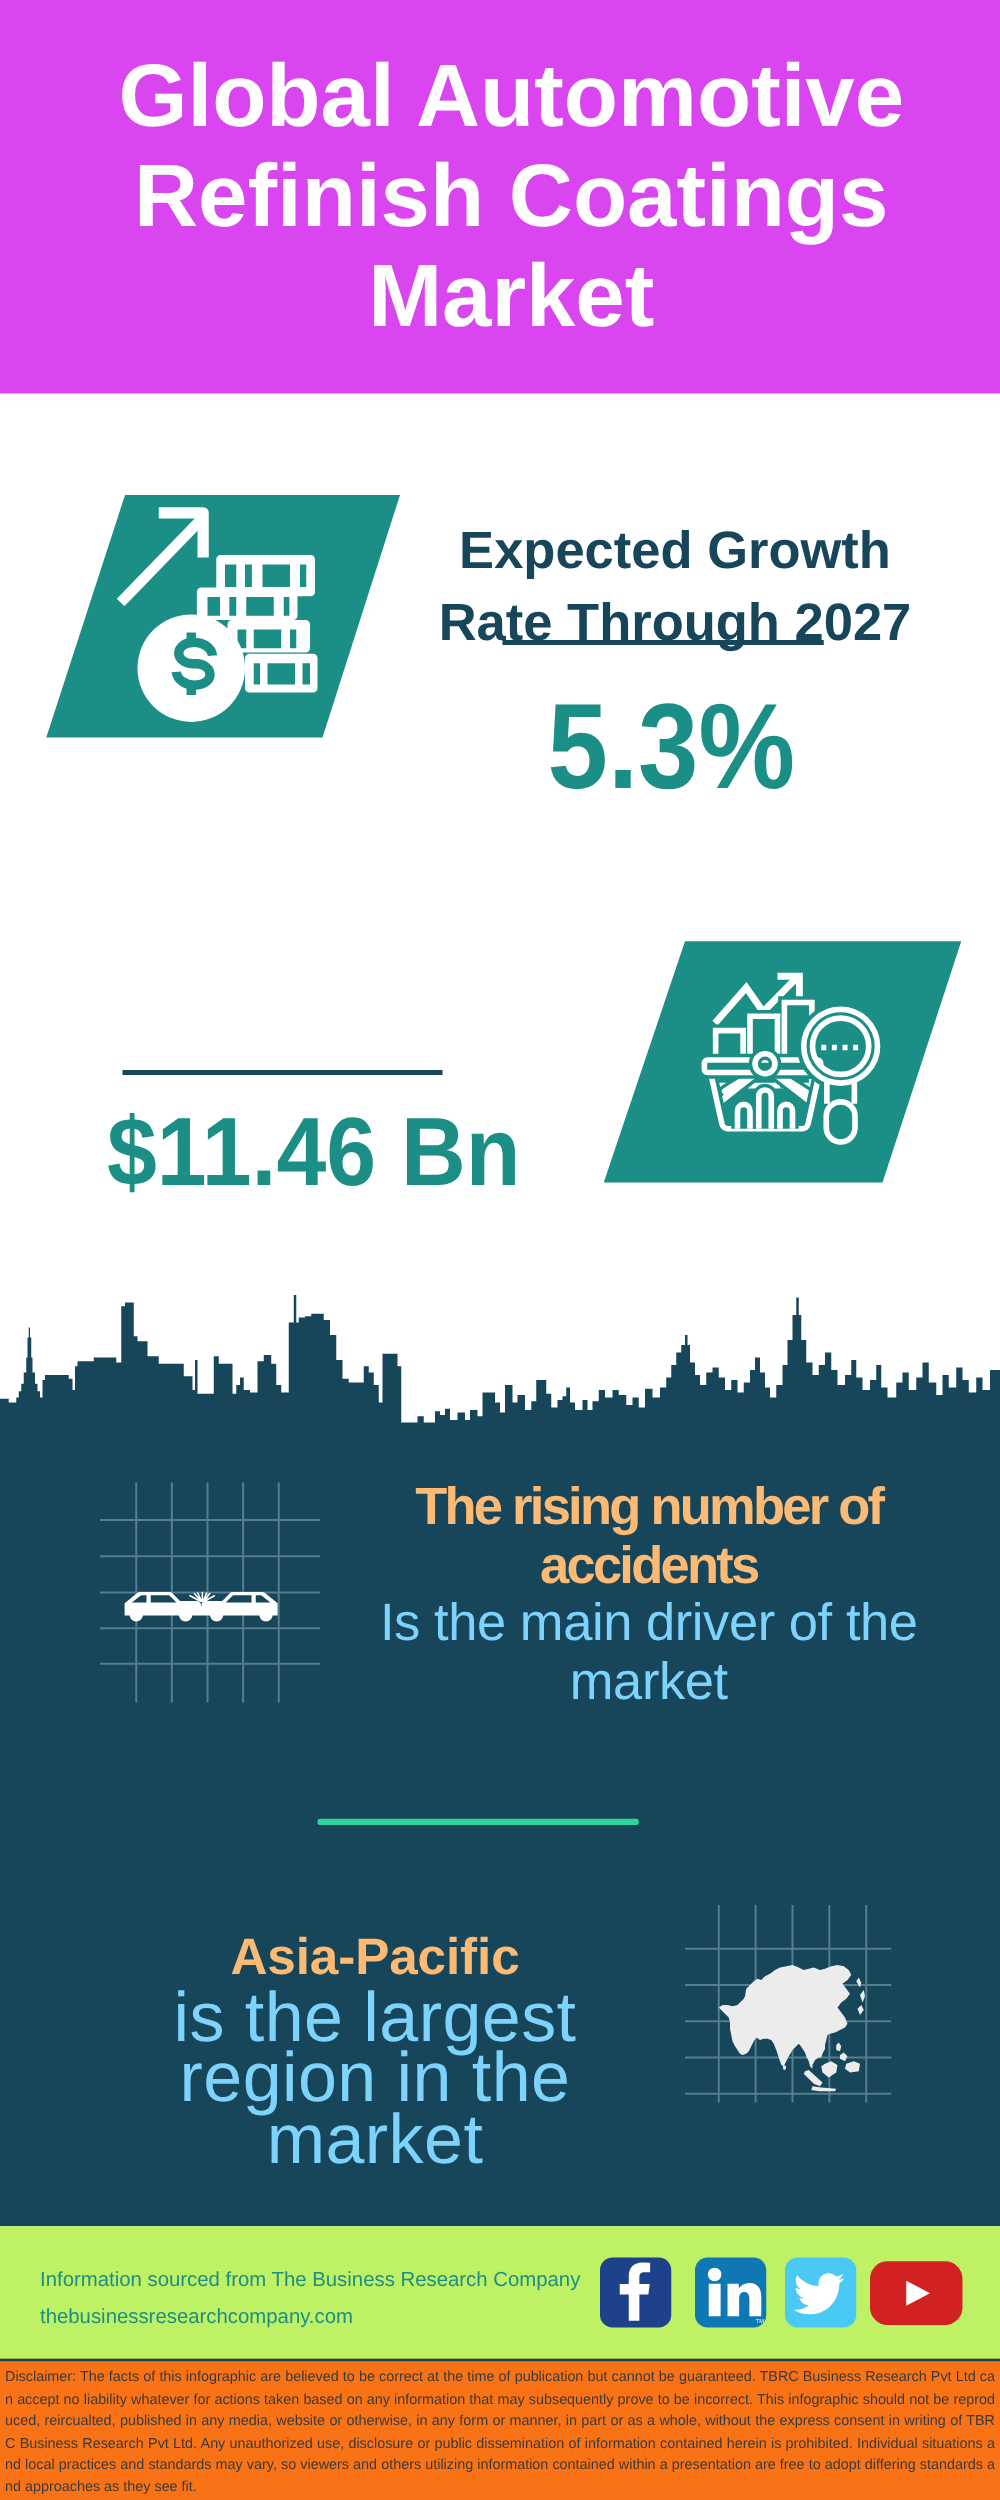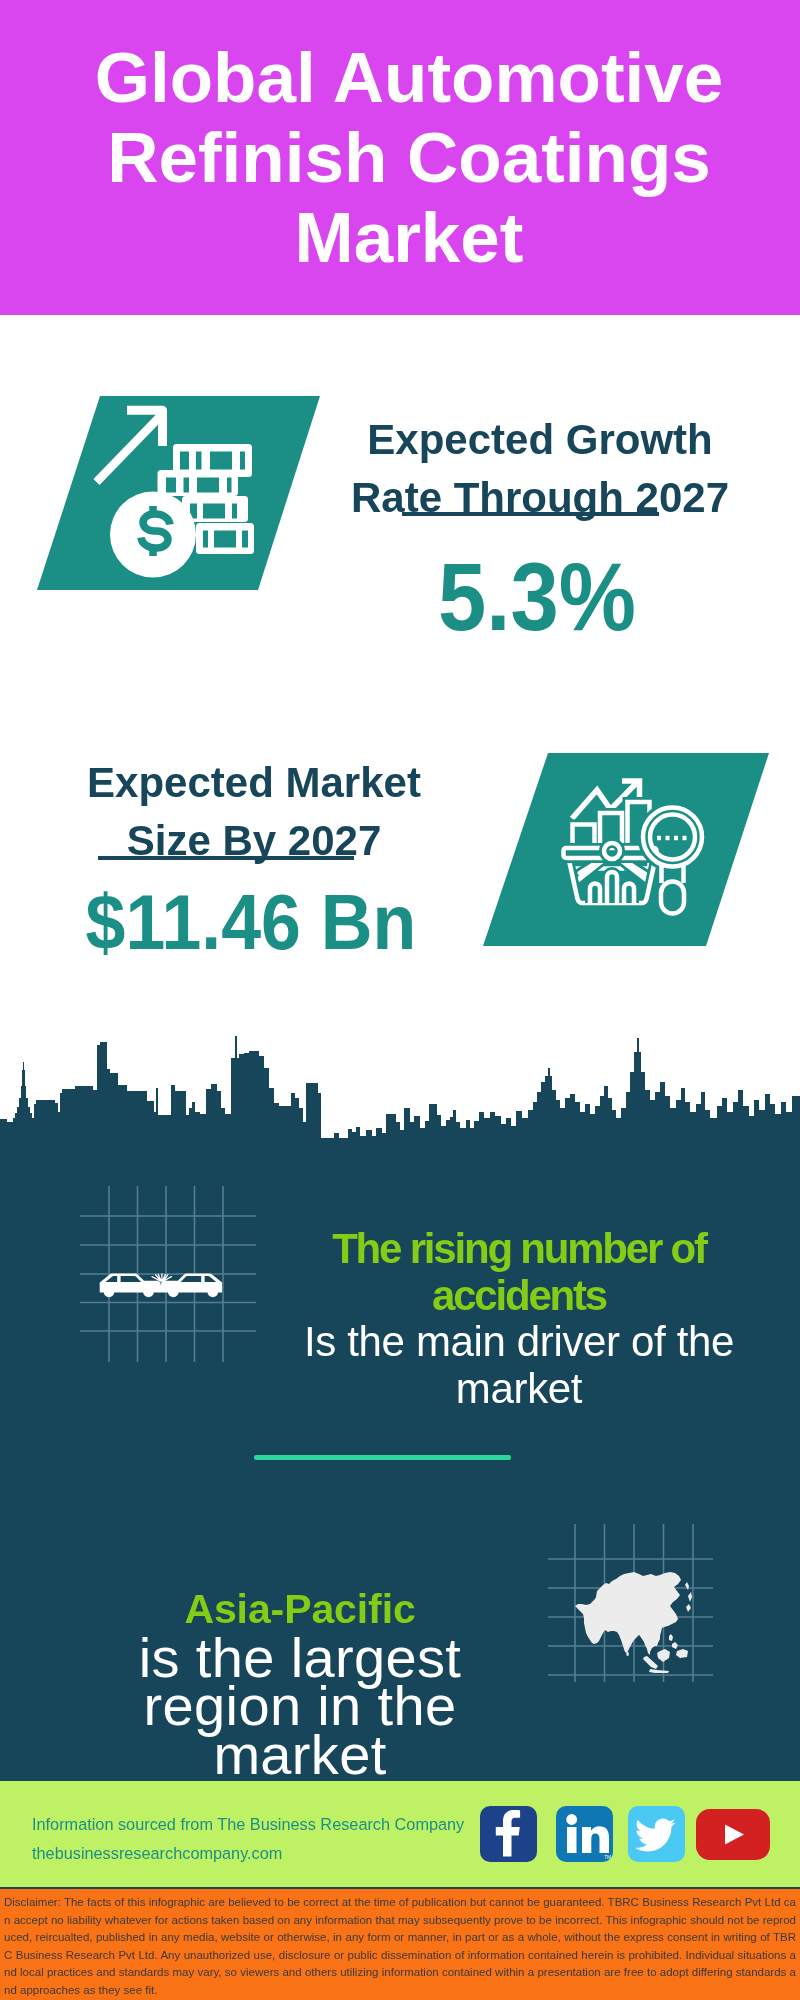--- a/index.html
+++ b/index.html
@@ -18,23 +18,23 @@
   .stat-head { position:absolute; color:#17455a; font-size:42px; font-weight:bold;
                line-height:58px; text-align:center;margin-top:28px; }
   .stat-rule { position:absolute; height:4px; background:#17455a; }
   .stat-val  { position:absolute; color:#1b8f86; font-weight:bold; text-align:center; line-height:1; }
 
   
   .skyline { position:absolute; left:0; top:1000px; width:800px; height:180px; z-index:2; }
   .dark    { position:absolute; left:0; top:1140px; width:800px; height:641px; background:#17455a; }
 
   .ins-text { position:absolute; text-align:center; }
-  .drv-h { display:block; color:#84cc16; font-size:42px; font-weight:bold;
-           line-height:46.5px; letter-spacing:-2.2px;margin-top:44px; }
-  .drv-s { display:block; color:#ffffff; font-size:42px; font-weight:normal;
+  .drv-h { display:block; color:#fdba74; font-size:42px; font-weight:bold;
+           line-height:46.5px; letter-spacing:-2.2px; }
+  .drv-s { display:block; color:#7dd3fc; font-size:42px; font-weight:normal;
            line-height:46.5px; letter-spacing:-0.35px; }
   .ins2 .drv-h { font-size:41px; letter-spacing:-0.1px; line-height:48.5px; }
   .ins2 .drv-s { font-size:56px;   letter-spacing:0.35px; line-height:48.5px; }
   .green-rule { position:absolute; height:5px; background:#2cd69c; border-radius:2px; }
 
   
   .footer { position:absolute; left:0; top:1781px; width:800px; height:121px; background:#bef264; }
   .src    { position:absolute; left:32px; top:29px; color:#1b8f86; font-size:16.3px; line-height:29px; }
   .social { width:60px; height:60px; border-radius:10px; position:relative; }
   .disc   { position:absolute; left:0; top:1887px; width:800px; height:113px; background:#f97316;
@@ -78,21 +78,20 @@
         <g stroke="#1b8f86" fill="none">
           <path d="M170,150.5 a14.5,11.5 0 0 0 -16,-10.5 a11,8.5 0 0 0 0,17 h3 a11,8.5 0 0 1 0,17 a14.5,11.5 0 0 1 -16,-10.5" stroke-width="7.5" stroke-linecap="butt"></path>
           <path d="M153,132 v8 M153,173 v9" stroke-width="7.5"></path>
         </g>
       </g>
     </svg>
     <div class="stat-head" style="left:340px;top:68px;width:400px;">Expected Growth Rate Through 2027</div>
     <div class="stat-rule" style="left:402px;top:197px;width:257px;"></div>
     <div class="stat-val" style="left:337px;top:233px;width:400px;font-size:97px;transform:scaleX(0.895);transform-origin:center top;">5.3%</div>
 
-    <div class="stat-head" style="left:54px;top:411px;width:400px;">Expected Market Size By 2027</div>
     <div class="stat-rule" style="left:98px;top:541px;width:256px;"></div>
     <div class="stat-val" style="left:41px;top:569px;width:420px;font-size:77.5px;transform:scaleX(0.925);transform-origin:center top;">$11.46 Bn</div>
     <svg width="800" height="250" style="position:absolute;left:0;top:420px;" viewBox="0 0 800 250">
       <polygon points="548,18 769,18 706,211 483,211" fill="#1b8f86"></polygon>
       <g transform="translate(0,-735)">
         <g fill="none" stroke-linejoin="miter" stroke-linecap="butt">
         <g>
           <path d="M572,818.5 L597,790 L610.5,809.5 L637.5,782" stroke="#ffffff" stroke-width="5.5"></path>
           <path d="M622,781 L639.5,781 L639.5,798.5" stroke="#ffffff" stroke-width="5.5"></path>
         </g>

